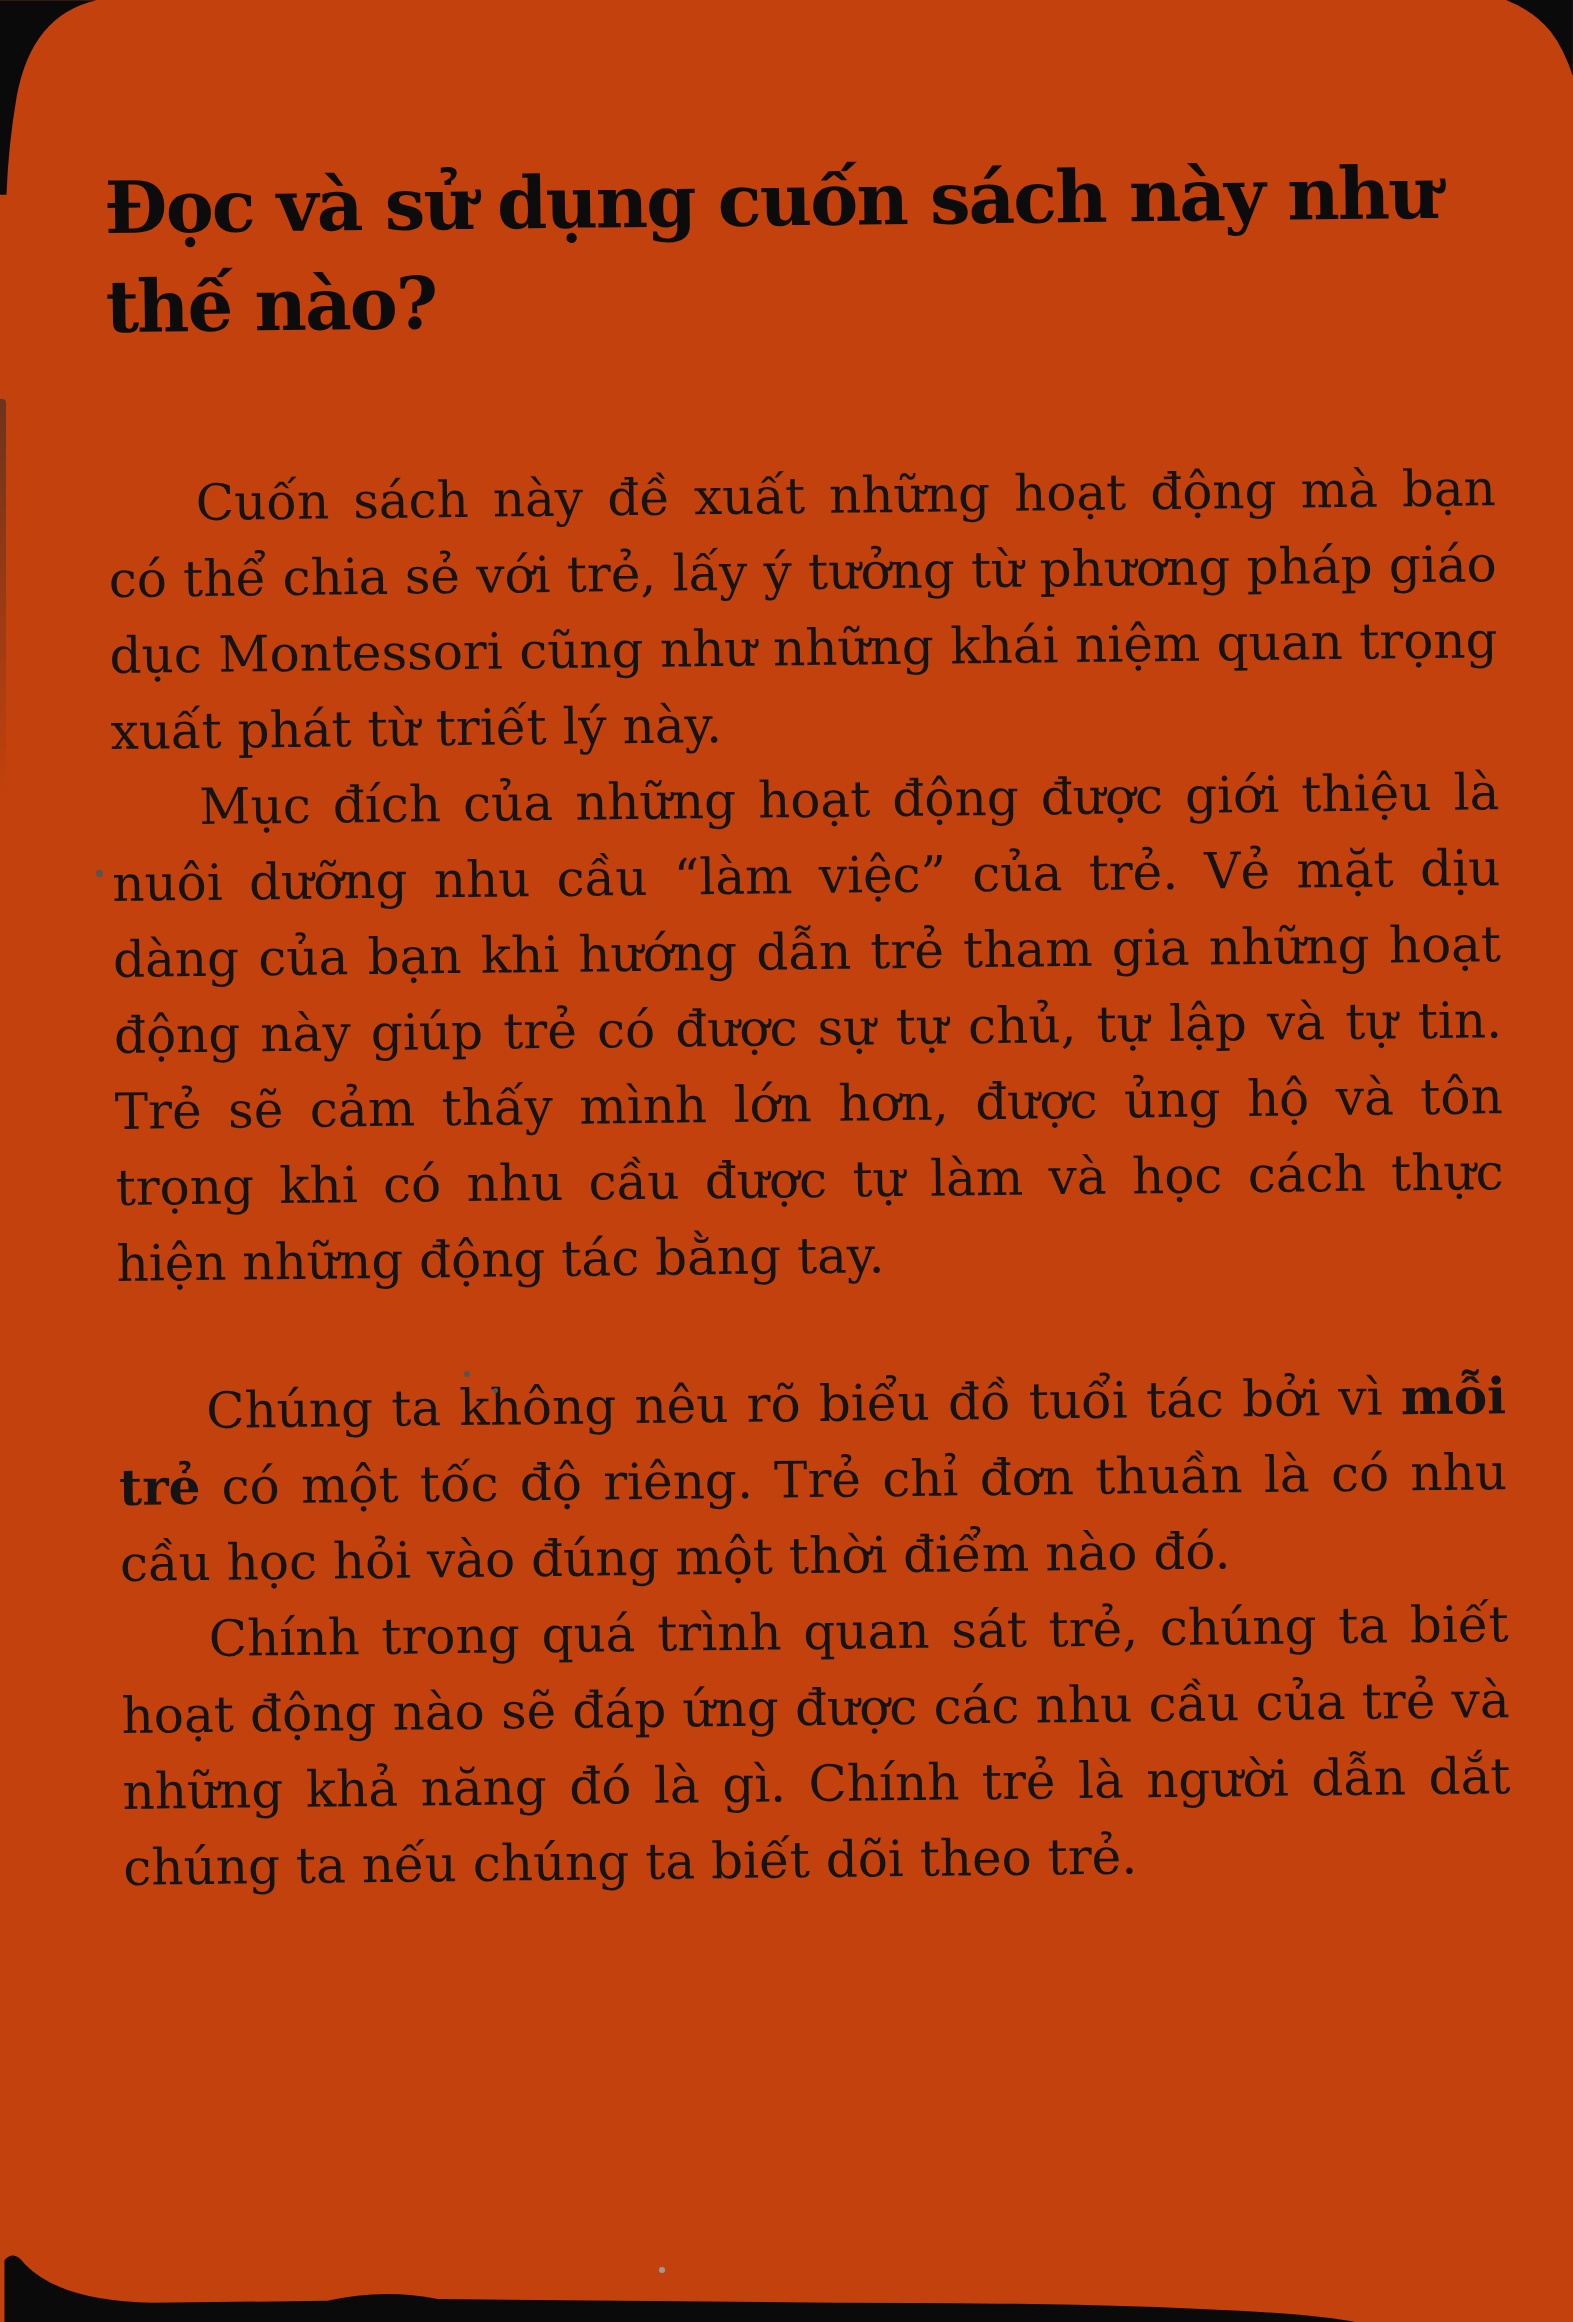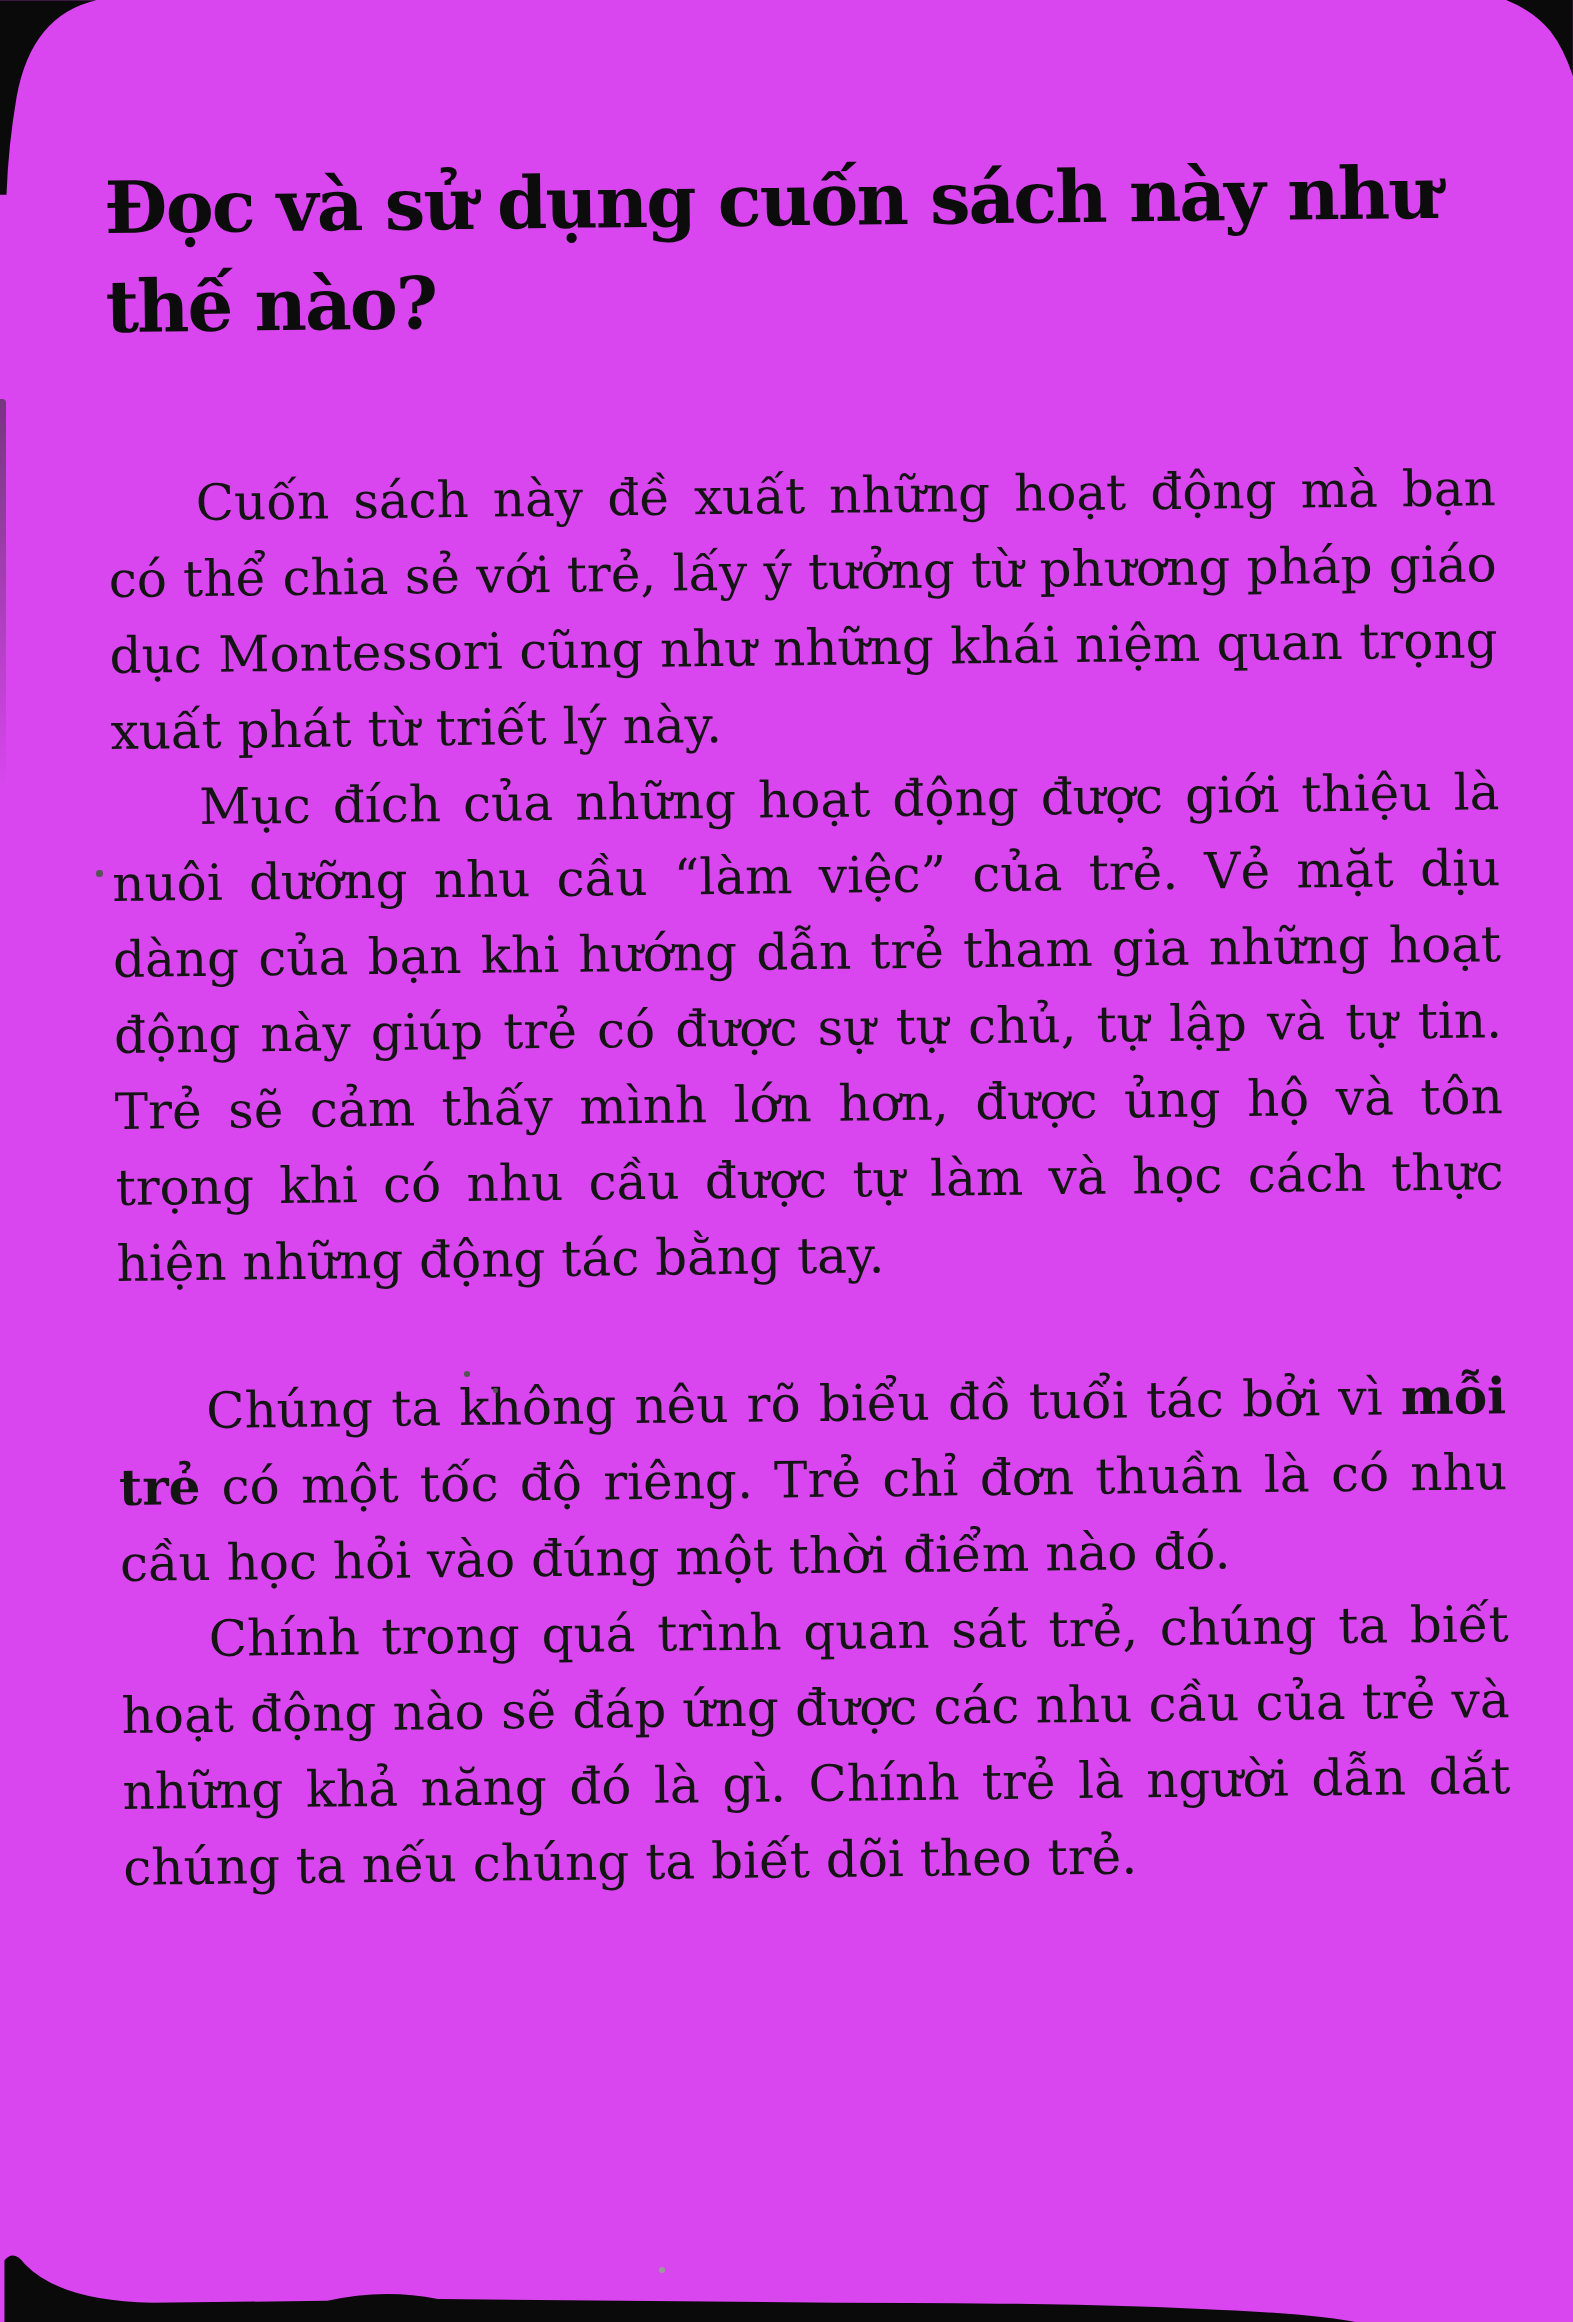--- a/index.html
+++ b/index.html
@@ -6,21 +6,21 @@
   body{
     width:1573px;height:2323px;
     background:#fdfdfc;
     position:relative;
     overflow:hidden;
     font-family:"DejaVu Serif", serif;
     color:#111;
   }
   .page{
     position:absolute;inset:0;
-    background:#d946ef;
+    background:#c2410c;
   }
   .text-block{
     position:absolute;
     left:104px;top:158px;
     width:1388px;
     transform:rotate(-0.65deg);
     transform-origin:0 0;
   }
   h1.title{
     margin:0;

